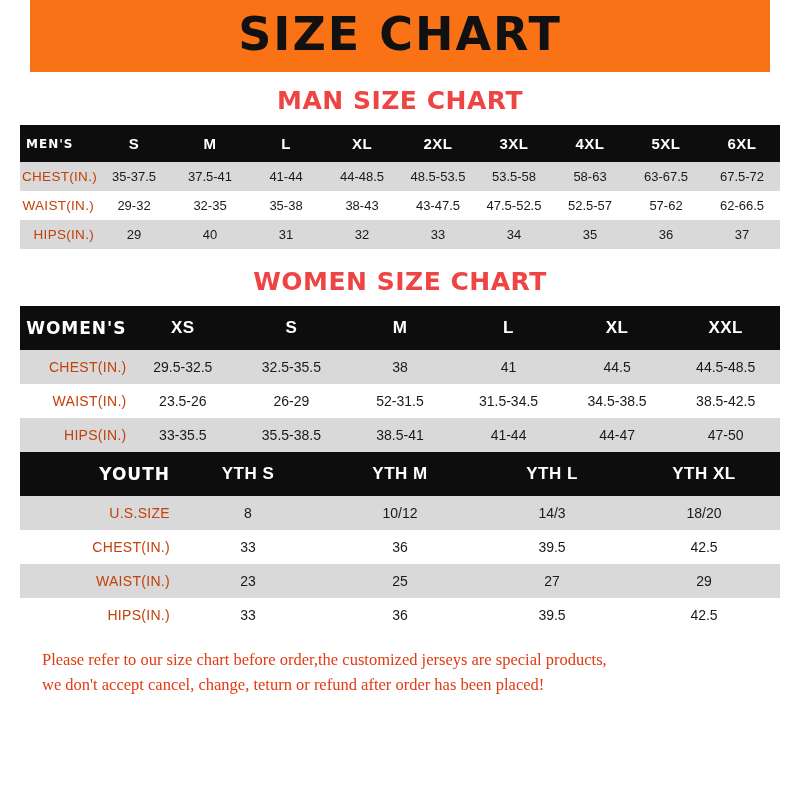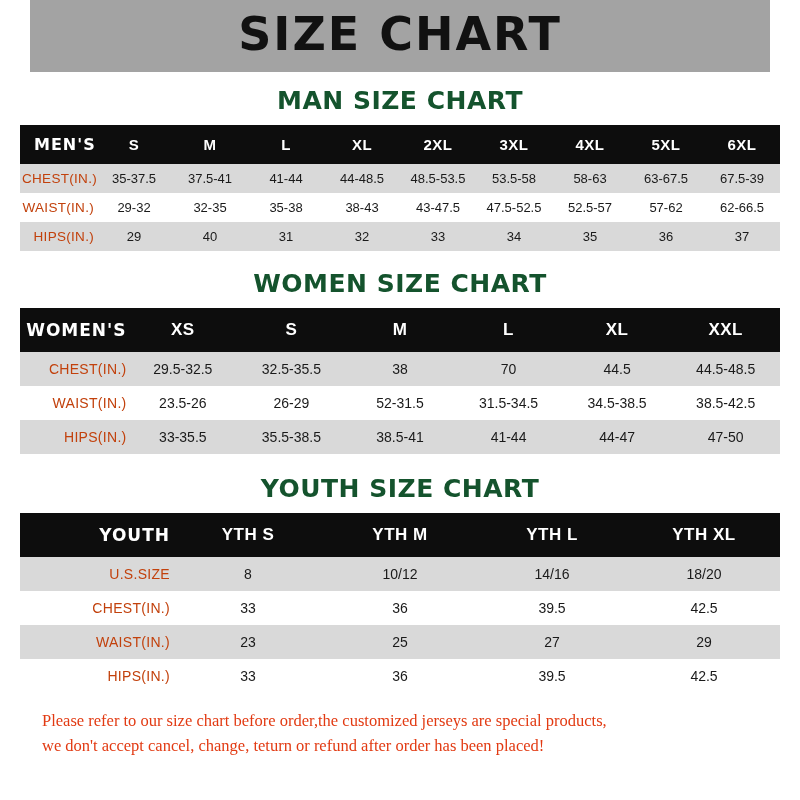--- a/index.html
+++ b/index.html
@@ -18,21 +18,21 @@
     height: 800px;
     position: relative;
     box-sizing: border-box;
     background: #ffffff;
     display: flex;
     flex-direction: column;
   }
   
   .banner {
     height: 72px;
-    background: #a3a3a3;
+    background: #f97316;
     display: flex;
     align-items: center;
     justify-content: center;
     position: relative;
   }
   .banner-title {
     font-family: "DejaVu Sans", sans-serif;
     font-weight: bold;
     font-size: 46px;
     letter-spacing: 2px;
@@ -58,21 +58,21 @@
     padding: 0 20px;
     box-sizing: border-box;
   }
 
   
   .section-title {
     text-align: center;
     font-family: "DejaVu Sans", sans-serif;
     font-weight: bold;
     font-size: 25px;
-    color: #14532d;
+    color: #ef4444;
     letter-spacing: 0.5px;
   }
   .section-title.man   { margin: 14px 0 10px; }
   .section-title.women { margin: 18px 0 10px; }
   .section-title.youth { margin: 20px 0 10px; }
 
   
   table.sizetable {
     width: 100%;
     border-collapse: collapse;
@@ -83,23 +83,23 @@
     background: #0d0d0d;
     color: #ffffff;
     font-size: 15px;
     font-weight: bold;
     padding: 10px 2px;
     text-align: center;
     letter-spacing: 0.5px;
   }
   table.sizetable thead th.rowhead {
     text-align: left;
-    padding-left: 14px;
+    padding-left: 6px;
     font-family: "DejaVu Sans", sans-serif;
-    font-size: 16px;
+    font-size: 12px;
     letter-spacing: 1px;
   }
   table.sizetable tbody td {
     font-size: 13px;
     color: #1a1a1a;
     text-align: center;
     padding: 7px 2px;
   }
   table.sizetable tbody td.rowhead {
     text-align: right;
@@ -159,21 +159,21 @@
         <tr class="shade">
           <td class="rowhead">CHEST(IN.)</td>
           <td>35-37.5</td>
           <td>37.5-41</td>
           <td>41-44</td>
           <td>44-48.5</td>
           <td>48.5-53.5</td>
           <td>53.5-58</td>
           <td>58-63</td>
           <td>63-67.5</td>
-          <td>67.5-39</td>
+          <td>67.5-72</td>
         </tr>
         <tr class="plain">
           <td class="rowhead">WAIST(IN.)</td>
           <td>29-32</td>
           <td>32-35</td>
           <td>35-38</td>
           <td>38-43</td>
           <td>43-47.5</td>
           <td>47.5-52.5</td>
           <td>52.5-57</td>
@@ -207,21 +207,21 @@
           <th>XL</th>
           <th>XXL</th>
         </tr>
       </thead>
       <tbody>
         <tr class="shade">
           <td class="rowhead">CHEST(IN.)</td>
           <td>29.5-32.5</td>
           <td>32.5-35.5</td>
           <td>38</td>
-          <td>70</td>
+          <td>41</td>
           <td>44.5</td>
           <td>44.5-48.5</td>
         </tr>
         <tr class="plain">
           <td class="rowhead">WAIST(IN.)</td>
           <td>23.5-26</td>
           <td>26-29</td>
           <td>52-31.5</td>
           <td>31.5-34.5</td>
           <td>34.5-38.5</td>
@@ -232,37 +232,36 @@
           <td>33-35.5</td>
           <td>35.5-38.5</td>
           <td>38.5-41</td>
           <td>41-44</td>
           <td>44-47</td>
           <td>47-50</td>
         </tr>
       </tbody>
     </table>
 
-    <div class="section-title youth">YOUTH SIZE CHART</div>
     <table class="sizetable" id="youth-table">
       <thead>
         <tr>
           <th class="rowhead">YOUTH</th>
           <th>YTH S</th>
           <th>YTH M</th>
           <th>YTH L</th>
           <th>YTH XL</th>
         </tr>
       </thead>
       <tbody>
         <tr class="shade">
           <td class="rowhead">U.S.SIZE</td>
           <td>8</td>
           <td>10/12</td>
-          <td>14/16</td>
+          <td>14/3</td>
           <td>18/20</td>
         </tr>
         <tr class="plain">
           <td class="rowhead">CHEST(IN.)</td>
           <td>33</td>
           <td>36</td>
           <td>39.5</td>
           <td>42.5</td>
         </tr>
         <tr class="shade">

